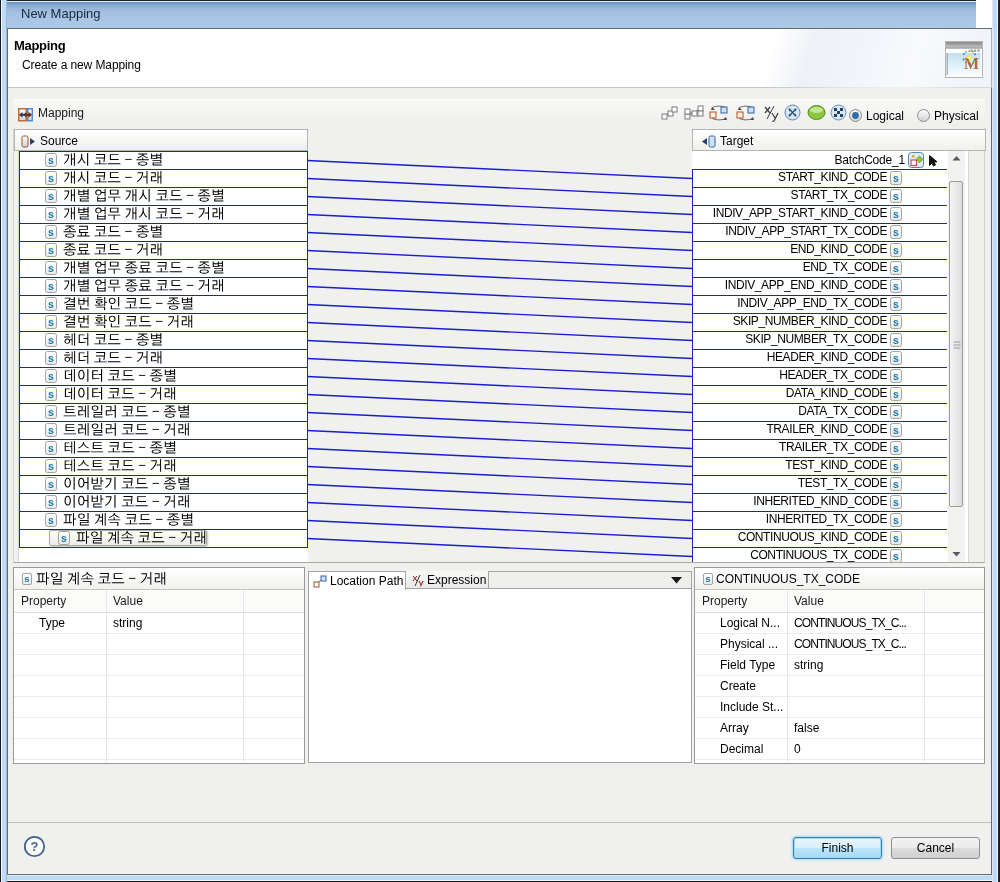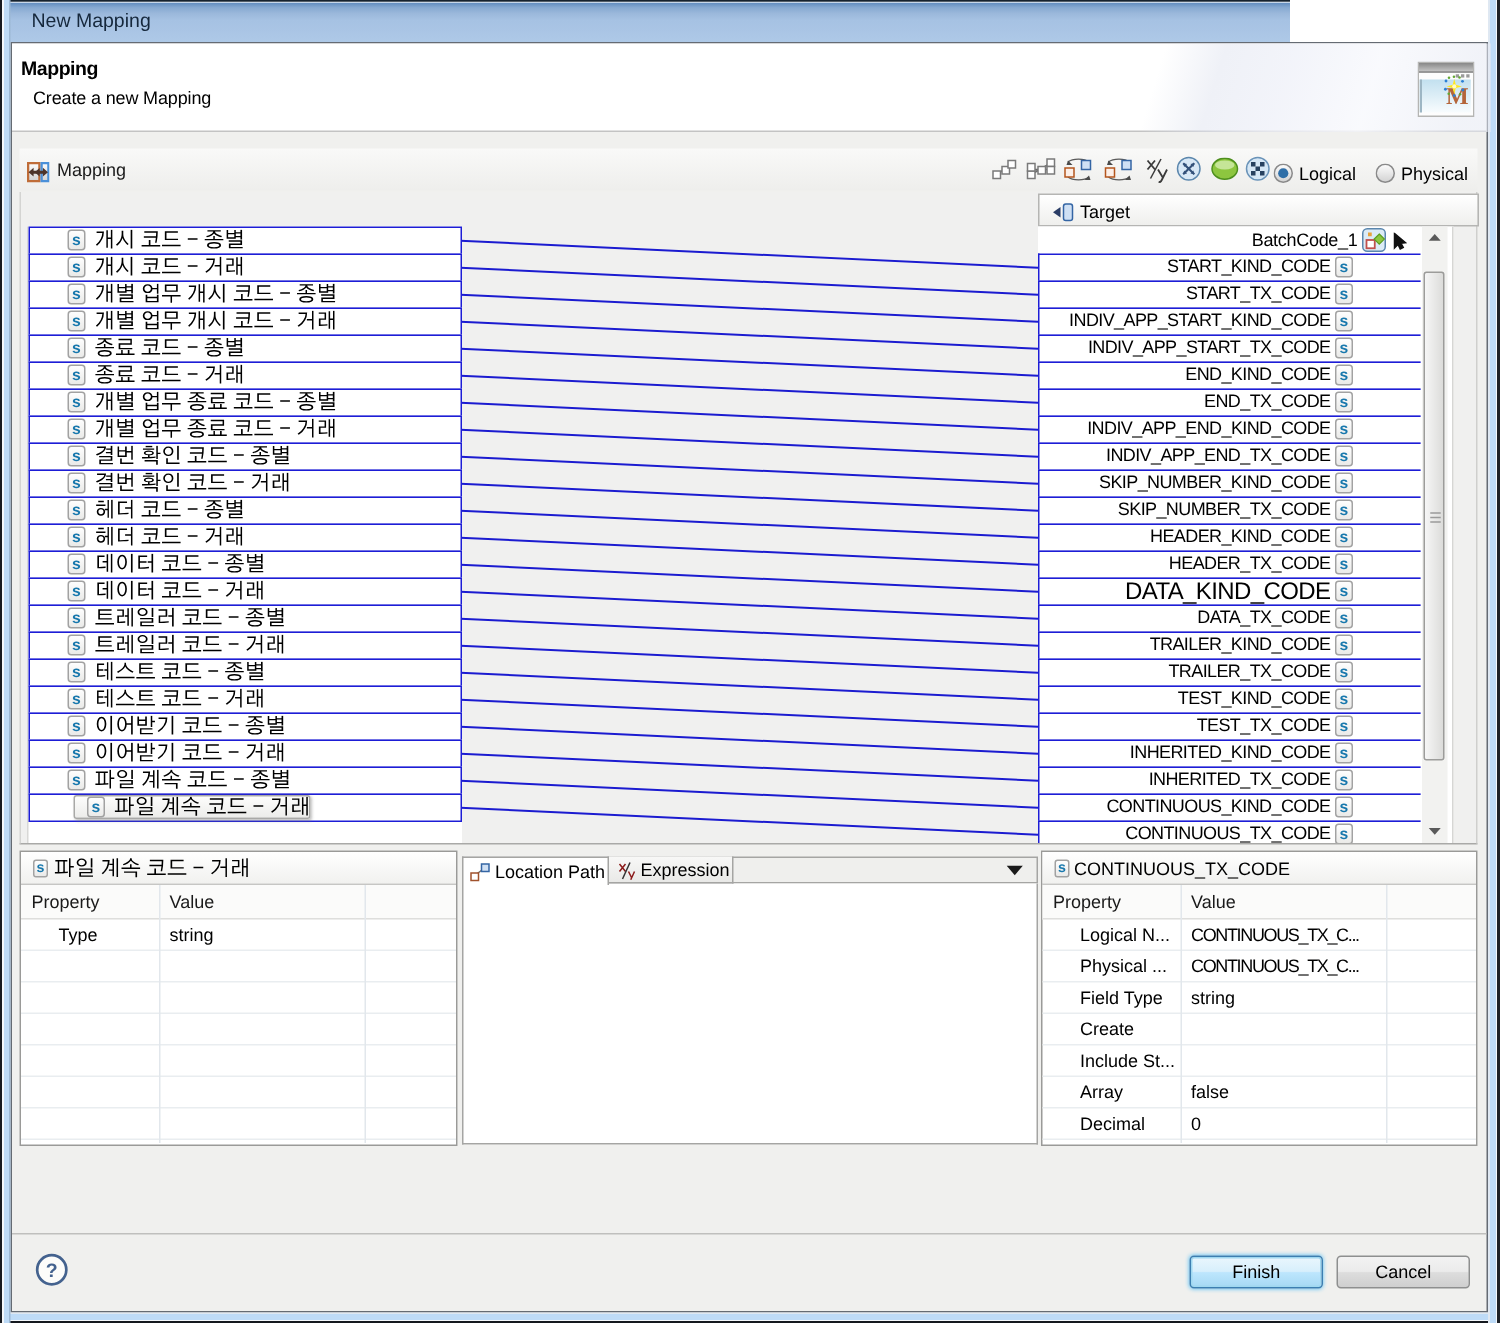--- a/index.html
+++ b/index.html
@@ -1,19 +1,19 @@
 <!DOCTYPE html>
 <html><head><meta charset="utf-8"><style>
 *{margin:0;padding:0;box-sizing:border-box}
 html,body{width:1000px;height:882px;overflow:hidden;position:relative;
  font-family:"Liberation Sans",sans-serif;background:#fff}
 .ab{position:absolute}
 .kt{display:block}
 
-#tbar{left:0;top:0;width:860px;height:28px;
+#tbar{left:0;top:0;width:976px;height:28px;
  background:linear-gradient(180deg,#15222e 0%,#15222e 3%,#f4f8fc 5%,#6690c1 8%,#86a9d1 18%,#9bb8db 32%,#a6c2e3 48%,#aac5e5 75%,#aec9e7 100%);text-decoration:underline;}
 #tbar span{position:absolute;left:21px;top:6px;font-size:13px;color:#16283c}
 #bb{left:0;top:875px;width:1000px;height:7px;background:linear-gradient(180deg,#dfe8f2 0px,#dfe8f2 1px,#bedbf7 1px,#bedbf7 5px,#f4f8fc 5px,#f4f8fc 5.5px,#14181e 5.5px)}
 #bl{left:0;top:0;width:7px;height:882px;background:linear-gradient(90deg,#171b21 0px,#171b21 1.5px,#f4f8fc 1.5px,#f4f8fc 2.5px,#bedbf7 2.5px,#bedbf7 6px,#9cb8d4 6px,#9cb8d4 7px)}
 #br{left:992px;top:0;width:8px;height:882px;background:linear-gradient(90deg,#dfe8f2 0px,#dfe8f2 1px,#bedbf7 1px,#bedbf7 5.5px,#f4f8fc 5.5px,#f4f8fc 6px,#1d2127 6px)}
 #content{left:7px;top:28px;width:985px;height:847px;background:#f0f0ee;border:1px solid #656b73}
 
 #whead{left:8px;top:29px;width:983px;height:59px;background:#fff;border-bottom:1px solid #c3c3c3}
 #whead .t1{position:absolute;left:6px;top:9px;font-size:13px;font-weight:bold;color:#000;letter-spacing:-0.3px}
 #whead .t2{position:absolute;left:14px;top:29px;font-size:12px;color:#000;letter-spacing:-0.1px}
@@ -228,20 +228,27 @@
       <circle cx="6.5" cy="6.5" r="6" fill="url(#rg)" stroke="#8a8a8a"></circle>
       <circle cx="6.5" cy="6.5" r="3.4" fill="#2f6fa8"></circle>
     </svg>
     <span class="rlab" style="left:853px">Logical</span>
     <svg class="ab" style="left:904px;top:10px" width="13" height="13">
       <circle cx="6.5" cy="6.5" r="6" fill="url(#rg)" stroke="#8a8a8a"></circle>
     </svg>
     <span class="rlab" style="left:921px">Physical</span>
   </div>
 <div id="canvas" class="ab">
+    <div class="phead" id="shead">
+      <svg class="ab" style="left:6px;top:5px" width="16" height="13">
+        <rect x="1" y="1" width="6" height="11" rx="1.5" fill="url(#rg)" stroke="#a0522d"></rect>
+        <path d="M9 3 l5 3.5 l-5 3.5 z" fill="#2a3d66"></path>
+      </svg>
+      <span class="pt">Source</span>
+    </div>
     <div class="phead" id="thead">
       <svg class="ab" style="left:8px;top:5px" width="16" height="13">
         <path d="M6 3 l-5 3.5 l5 3.5 z" fill="#2a3d66"></path>
         <rect x="8" y="1" width="6" height="11" rx="1.5" fill="#cfe0f4" stroke="#3465a4"></rect>
       </svg>
       <span class="pt" style="left:27px">Target</span>
     </div>
     <svg class="ab" style="left:0;top:0" width="972" height="434" stroke="#1b1bd0" stroke-width="1.35">
       <line x1="293" y1="32.5" x2="678" y2="50.5"></line>
       <line x1="293" y1="50.5" x2="678" y2="68.5"></line>
@@ -668,21 +675,21 @@
       </div>
       <div class="trow" style="top:198px">
         <span style="position:absolute;right:60px;top:-0.5px;font-size:12px;letter-spacing:-0.4px">HEADER_KIND_CODE</span>
         <span class="sic" style="left:197px;top:1px">s</span>
       </div>
       <div class="trow" style="top:216px">
         <span style="position:absolute;right:60px;top:-0.5px;font-size:12px;letter-spacing:-0.4px">HEADER_TX_CODE</span>
         <span class="sic" style="left:197px;top:1px">s</span>
       </div>
       <div class="trow" style="top:234px">
-        <span style="position:absolute;right:60px;top:-0.5px;font-size:16px;letter-spacing:-0.4px">DATA_KIND_CODE</span>
+        <span style="position:absolute;right:60px;top:-0.5px;font-size:12px;letter-spacing:-0.4px">DATA_KIND_CODE</span>
         <span class="sic" style="left:197px;top:1px">s</span>
       </div>
       <div class="trow" style="top:252px">
         <span style="position:absolute;right:60px;top:-0.5px;font-size:12px;letter-spacing:-0.4px">DATA_TX_CODE</span>
         <span class="sic" style="left:197px;top:1px">s</span>
       </div>
       <div class="trow" style="top:270px">
         <span style="position:absolute;right:60px;top:-0.5px;font-size:12px;letter-spacing:-0.4px">TRAILER_KIND_CODE</span>
         <span class="sic" style="left:197px;top:1px">s</span>
       </div>

